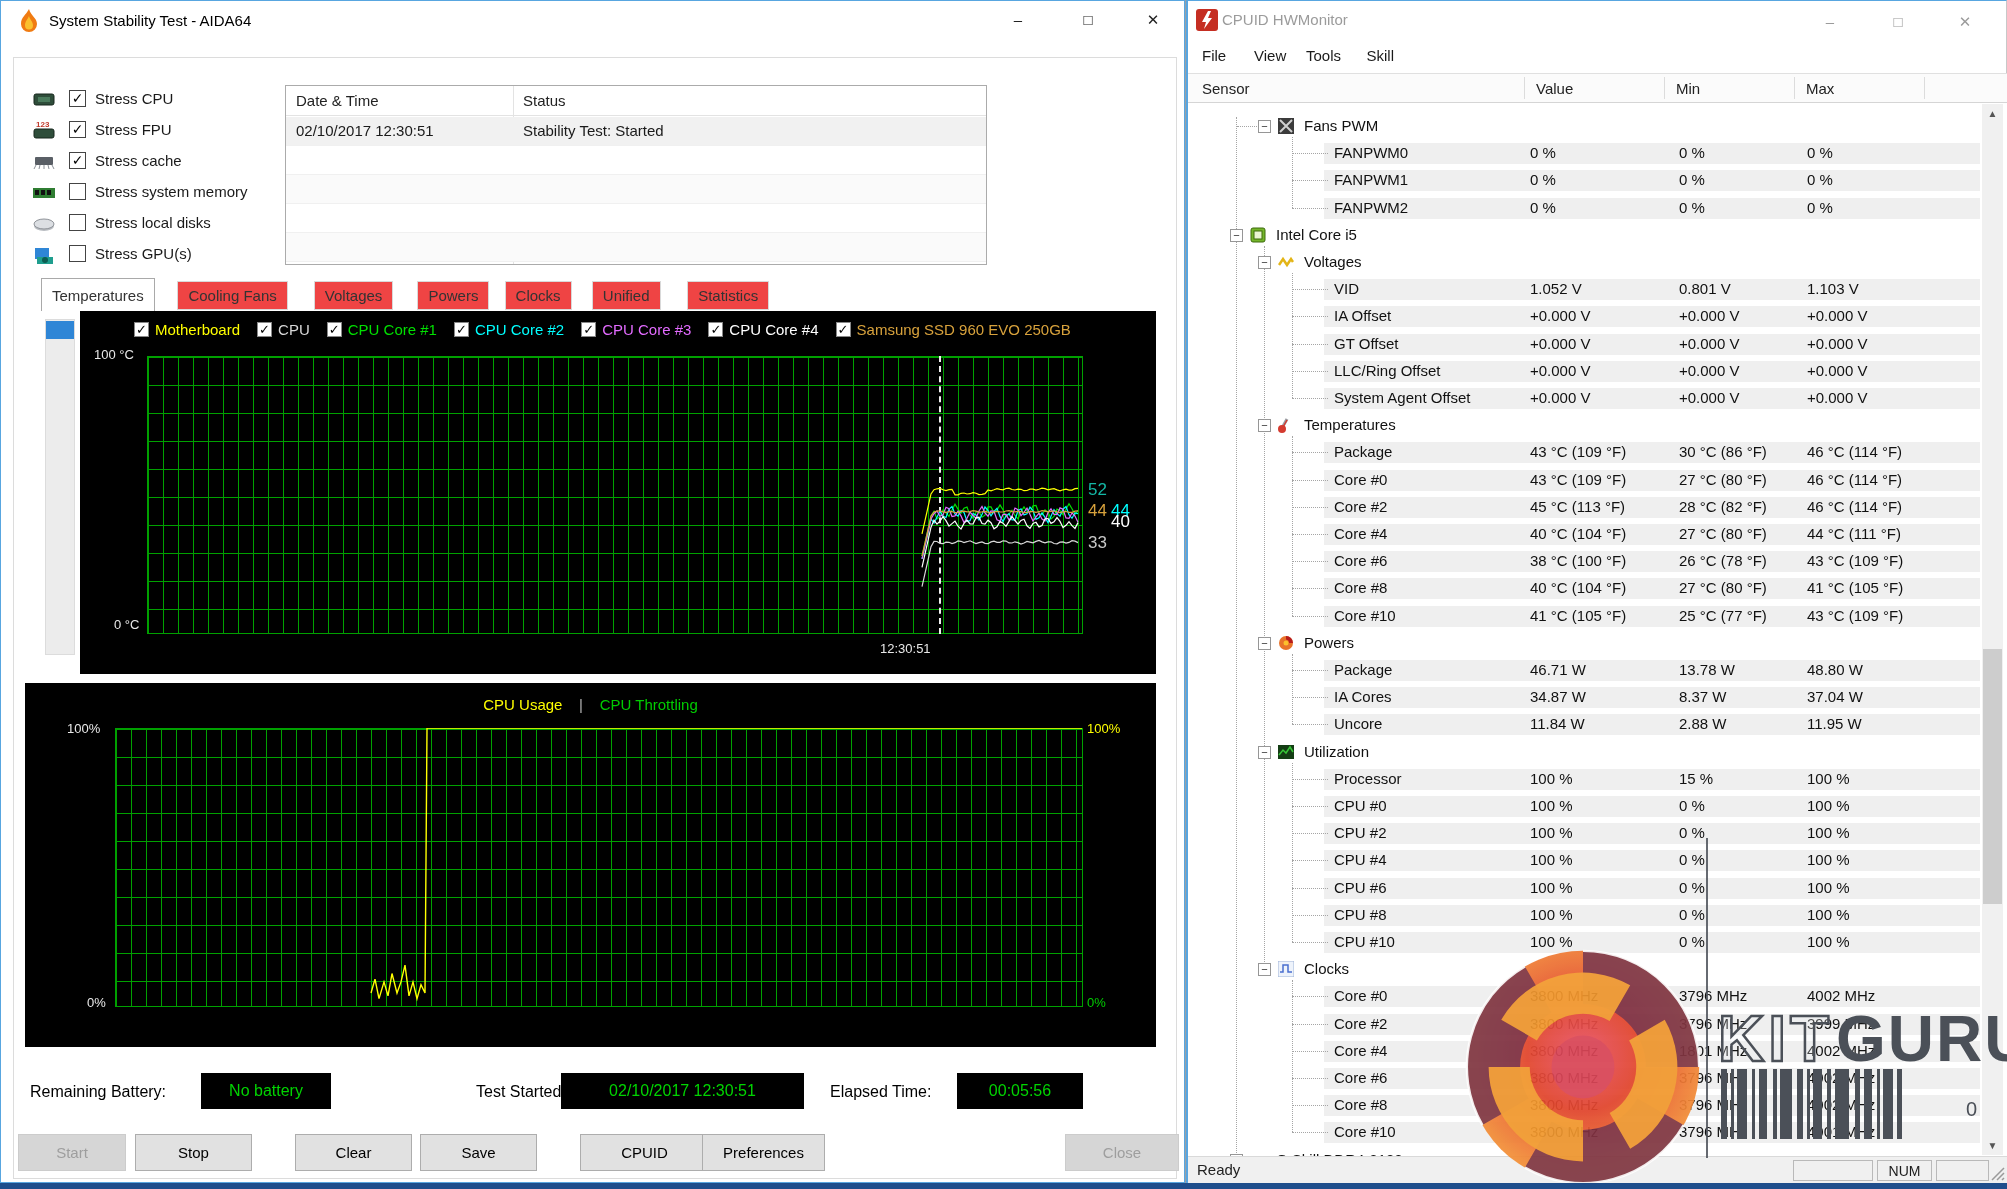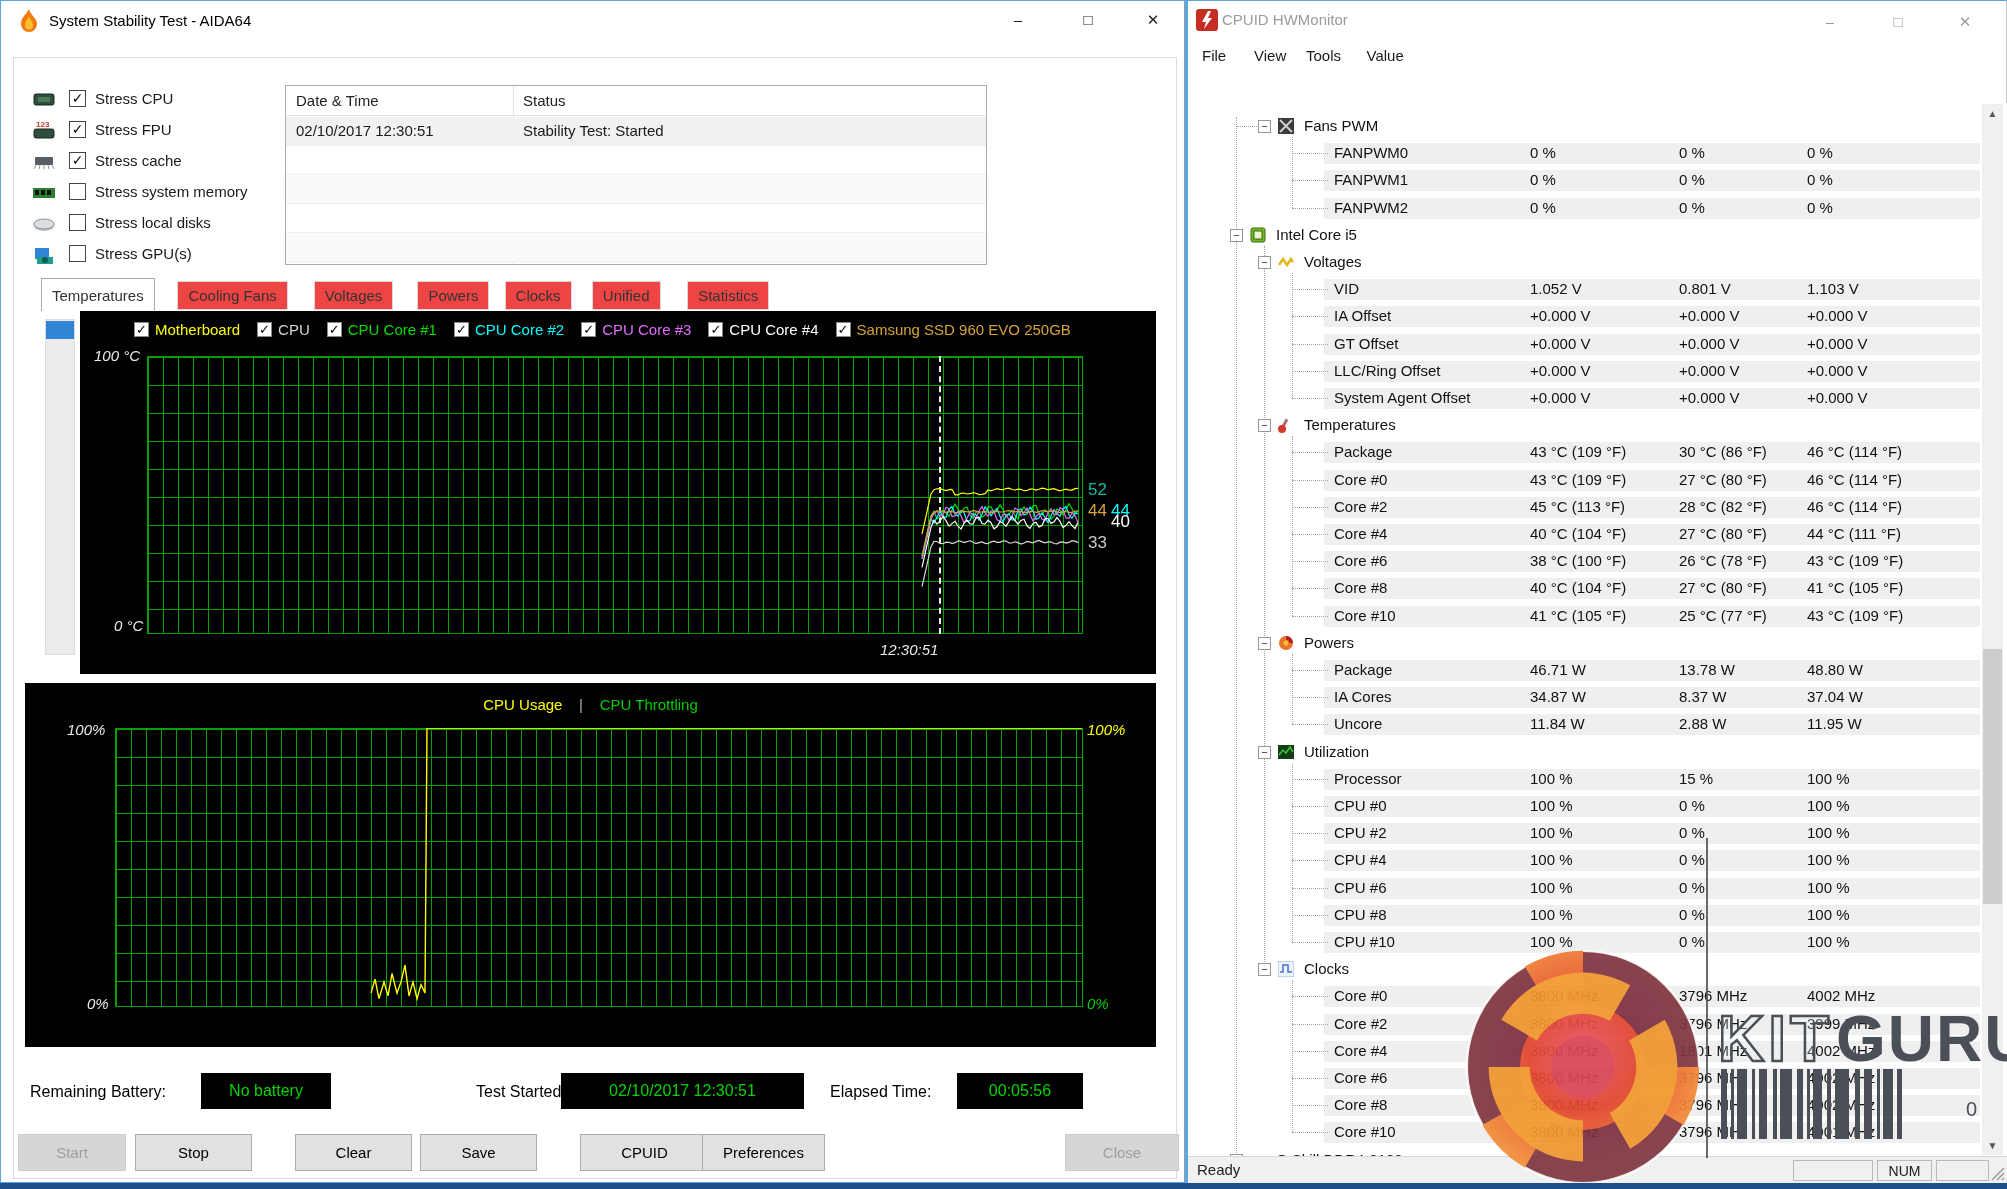--- a/index.html
+++ b/index.html
@@ -40,21 +40,21 @@
   #panel2 { left:24px; top:682px; width:1131px; height:364px; }
   .plot { position:absolute; background-color:#000;
           background-image:
             repeating-linear-gradient(to right, #00a000 0 1px, transparent 1px 15px),
             repeating-linear-gradient(to bottom, #00a000 0 1px, transparent 1px 28px);
           border:1px solid #00a000; }
   .legend-item { display:flex; align-items:center; margin-right:17px; }
   .legend-check { width:15px; height:15px; background:#fff; border:1px solid #888; color:#000;
                   font-size:13px; line-height:14px; text-align:center; margin-right:6px; }
   .legend-label { font-size:15px; white-space:nowrap; }
-  .axis-label { position:absolute; font-size:15px; color:#e8e8e8;font-style:italic; }
+  .axis-label { position:absolute; font-size:13px; color:#e8e8e8; }
   .tval { position:absolute; font-size:17px; }
 
   #vslider-track { left:44px; top:318px; width:30px; height:336px; background:#ececec; border:1px solid #dcdcdc; }
   #vslider-thumb { left:45px; top:320px; width:28px; height:18px; background:#2f86d6; }
 
   .info-label { position:absolute; top:1082px; font-size:16px; color:#000; }
   .info-box { position:absolute; top:1072px; height:36px; background:#000; color:#00d400;
               font-size:16px; text-align:center; }
   .info-box span { display:inline-block; padding-top:9px; }
 
@@ -311,23 +311,33 @@
   </svg>
   <span id="rw-title">CPUID HWMonitor</span>
   <div class="cap-btn gray" style="left:610px;top:2px">–</div>
   <div class="cap-btn gray" style="left:678px;top:2px">□</div>
   <div class="cap-btn gray" style="left:745px;top:2px">✕</div>
 
   <div id="rw-menu">
       <span class="menu-item" style="left: 14px;">File</span>
       <span class="menu-item" style="left: 66px;">View</span>
       <span class="menu-item" style="left: 118px;">Tools</span>
-      <span class="menu-item" style="left: 178.5px;">Value</span>
+      <span class="menu-item" style="left: 178.5px;">Skill</span>
     </div>
 
+  <div id="rw-header">
+    <span class="hdr-cell" style="left:14px">Sensor</span>
+    <span class="hdr-cell" style="left:348px">Value</span>
+    <span class="hdr-cell" style="left:488px">Min</span>
+    <span class="hdr-cell" style="left:618px">Max</span>
+    <div class="hdr-sep" style="left:336px"></div>
+    <div class="hdr-sep" style="left:476px"></div>
+    <div class="hdr-sep" style="left:606px"></div>
+    <div class="hdr-sep" style="left:736px"></div>
+  </div>
 
   <div id="sensor-tree">
       <div class="dot-v" style="left: 48px; top: 14px; height: 1044px;"></div>
       <div class="dot-v" style="left: 76px; top: 143px; height: 724px;"></div>
       <div class="dot-h" style="left: 49px; top: 23px; width: 20px;"></div>
       <div class="t-row" style="top: 10px;">
         <div class="expander" style="left: 70px;">−</div>
         <div class="t-icon" style="left: 90px;"><svg width="16" height="16" viewBox="0 0 16 16">
             <rect x="0" y="0" width="16" height="16" fill="#3b3b3b"></rect>
             <path d="M2 2 L14 14 M14 2 L2 14" stroke="#cfcfcf" stroke-width="2"></path>

